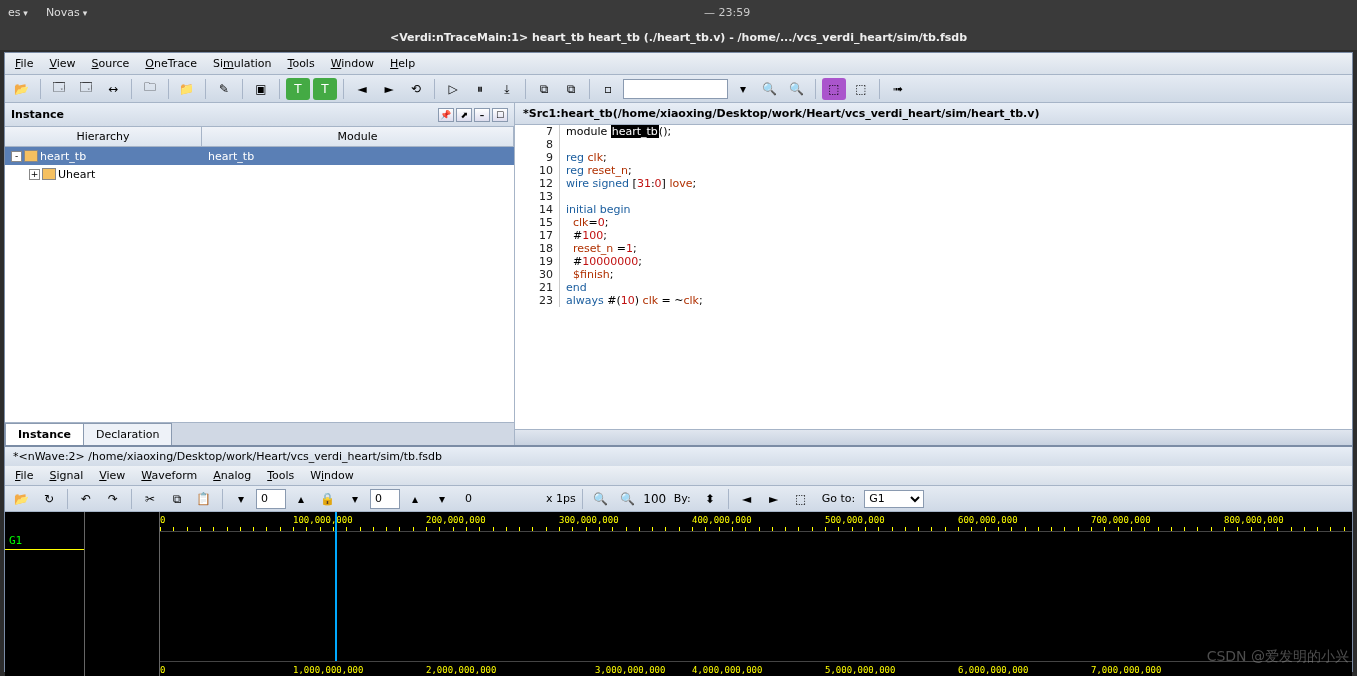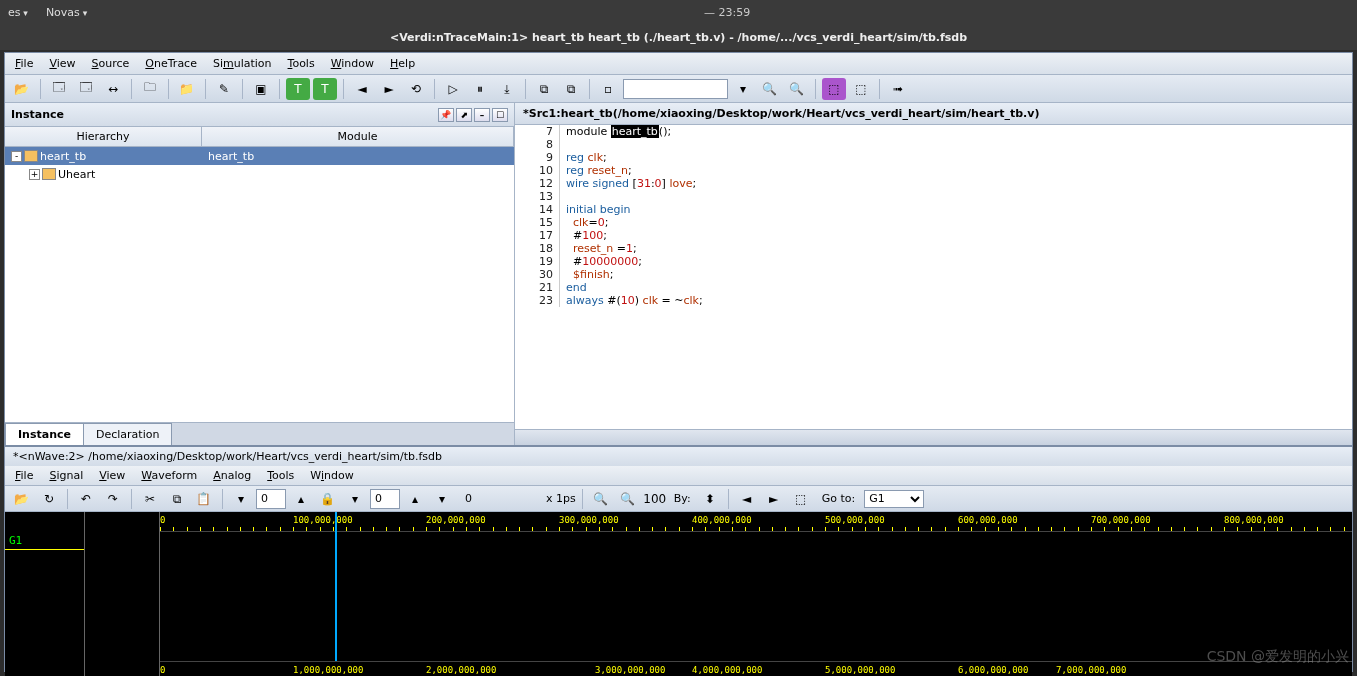--- a/index.html
+++ b/index.html
@@ -385,21 +385,21 @@
           </div>
         <div class="wavecursor"></div>
         <div class="ruler2" id="rulerbot">
             <span class="tick" style="left: 0px;">0</span>
             <span class="tick" style="left: 133px;">1,000,000,000</span>
             <span class="tick" style="left: 266px;">2,000,000,000</span>
             <span class="tick" style="left: 399px; margin-left: 36px;">3,000,000,000</span>
             <span class="tick" style="left: 532px;">4,000,000,000</span>
             <span class="tick" style="left: 665px;">5,000,000,000</span>
             <span class="tick" style="left: 798px;">6,000,000,000</span>
-            <span class="tick" style="left: 896px;">7,000,000,000</span>
+            <span class="tick" style="left: 931px;">7,000,000,000</span>
           </div>
       </div>
     </div>
 
   </div>
 </div>
 
 <div class="watermark">CSDN @爱发明的小兴</div>
 
 </body></html>

